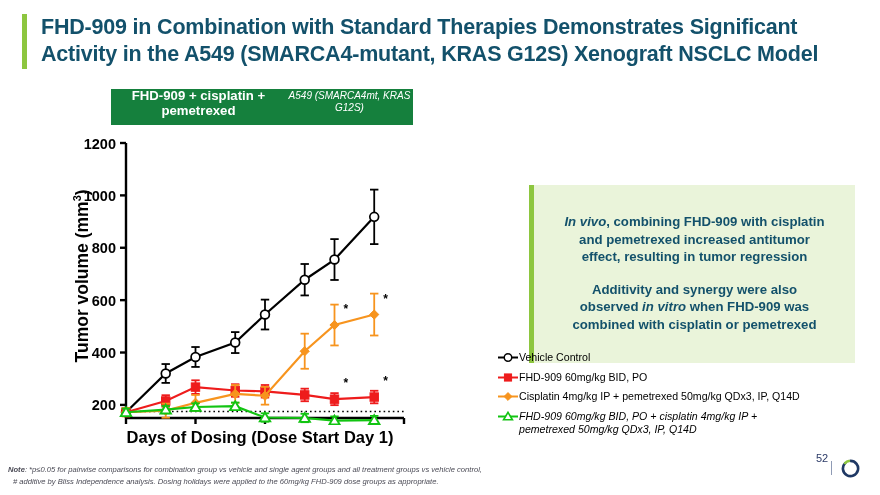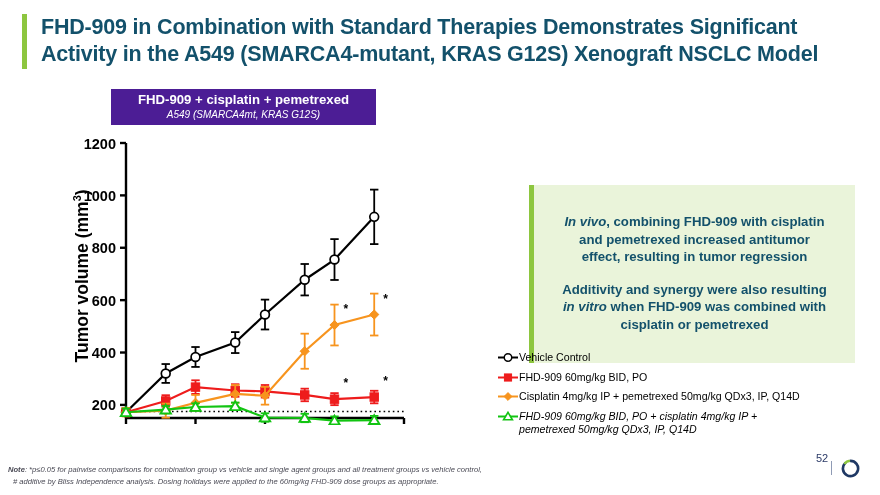--- a/index.html
+++ b/index.html
@@ -9,23 +9,23 @@
   }
   
   #title-block{position:absolute;left:22px;top:14px;width:840px;display:flex;}
   #title-accent{width:5px;background:#8dc63f;flex:0 0 5px;margin-right:14px;}
   #title-text{
     color:#13516b;font-weight:bold;font-size:21.5px;line-height:1.27;
     letter-spacing:-0.2px;
   }
   
   #chart-banner{
-    position:absolute;left:111px;top:89px;width:265px;height:36px;
-    background:#4c1d95;color:#ffffff;text-align:center;
-    display:flex;flex-direction:column;justify-content:center;
+    position:absolute;left:111px;top:89px;width:302px;height:36px;
+    background:#15803d;color:#ffffff;text-align:center;
+    display:flex;justify-content:center;
   }
   #chart-banner .bn-main{font-size:13.2px;font-weight:bold;line-height:1.12;}
   #chart-banner .bn-sub{font-size:10px;font-style:italic;line-height:1.2;margin-top:1px;}
   
   #plot-wrap{position:absolute;left:0;top:125px;width:470px;height:330px;}
   #ylabel{
     position:absolute;left:-28px;top:140px;width:220px;text-align:center;
     transform:rotate(-90deg);transform-origin:center center;
     font-size:17.5px;font-weight:bold;color:#000;
   }
@@ -242,28 +242,29 @@
         <polygon points="304.7142857142857,288.06 309.9142857142857,296.9 299.51428571428573,296.9" fill="#ffffff" stroke="#12c412" stroke-width="1.9"></polygon>
         <polygon points="334.5,290.6790476190476 339.7,299.51904761904757 329.3,299.51904761904757" fill="#ffffff" stroke="#12c412" stroke-width="1.9"></polygon>
         <polygon points="374.2142857142857,290.1552380952381 379.4142857142857,298.99523809523805 369.01428571428573,298.99523809523805" fill="#ffffff" stroke="#12c412" stroke-width="1.9"></polygon>
         <text x="343.5" y="311.6190476190476" font-size="12" font-weight="bold" font-family="&quot;Liberation Sans&quot;, sans-serif" fill="#000">*#</text>
         <text x="383.2142857142857" y="311.0952380952381" font-size="12" font-weight="bold" font-family="&quot;Liberation Sans&quot;, sans-serif" fill="#000">*#</text>
       </g>
     </svg>
   <div id="ylabel">
     <span>Tumor volume (mm</span><sup style="font-size:11px;">3</sup><span>)</span>
   </div>
+  <div id="xlabel">Days of Dosing (Dose Start Day 1)</div>
 </div>
 
 <div id="callout">
   <p>
     <em>In vivo</em><span>, combining FHD-909 with cisplatin and pemetrexed increased antitumor effect, resulting in tumor regression</span>
   </p>
   <p>
-    <span>Additivity and synergy were also resulting </span><em>in vitro</em><span> when FHD-909 was combined with cisplatin or pemetrexed</span>
+    <span>Additivity and synergy were also observed </span><em>in vitro</em><span> when FHD-909 was combined with cisplatin or pemetrexed</span>
   </p>
 </div>
 
 <div id="legend">
     <div class="lg-row">
       <div class="lg-mark"><svg width="22" height="15">
           <line x1="1" y1="7.5" x2="21" y2="7.5" stroke="#000000" stroke-width="2"></line>
           <circle cx="11" cy="7.5" r="3.74" fill="#ffffff" stroke="#000000" stroke-width="1.4449999999999998"></circle>
         </svg></div>
       <div class="lg-txt">Vehicle Control</div>

